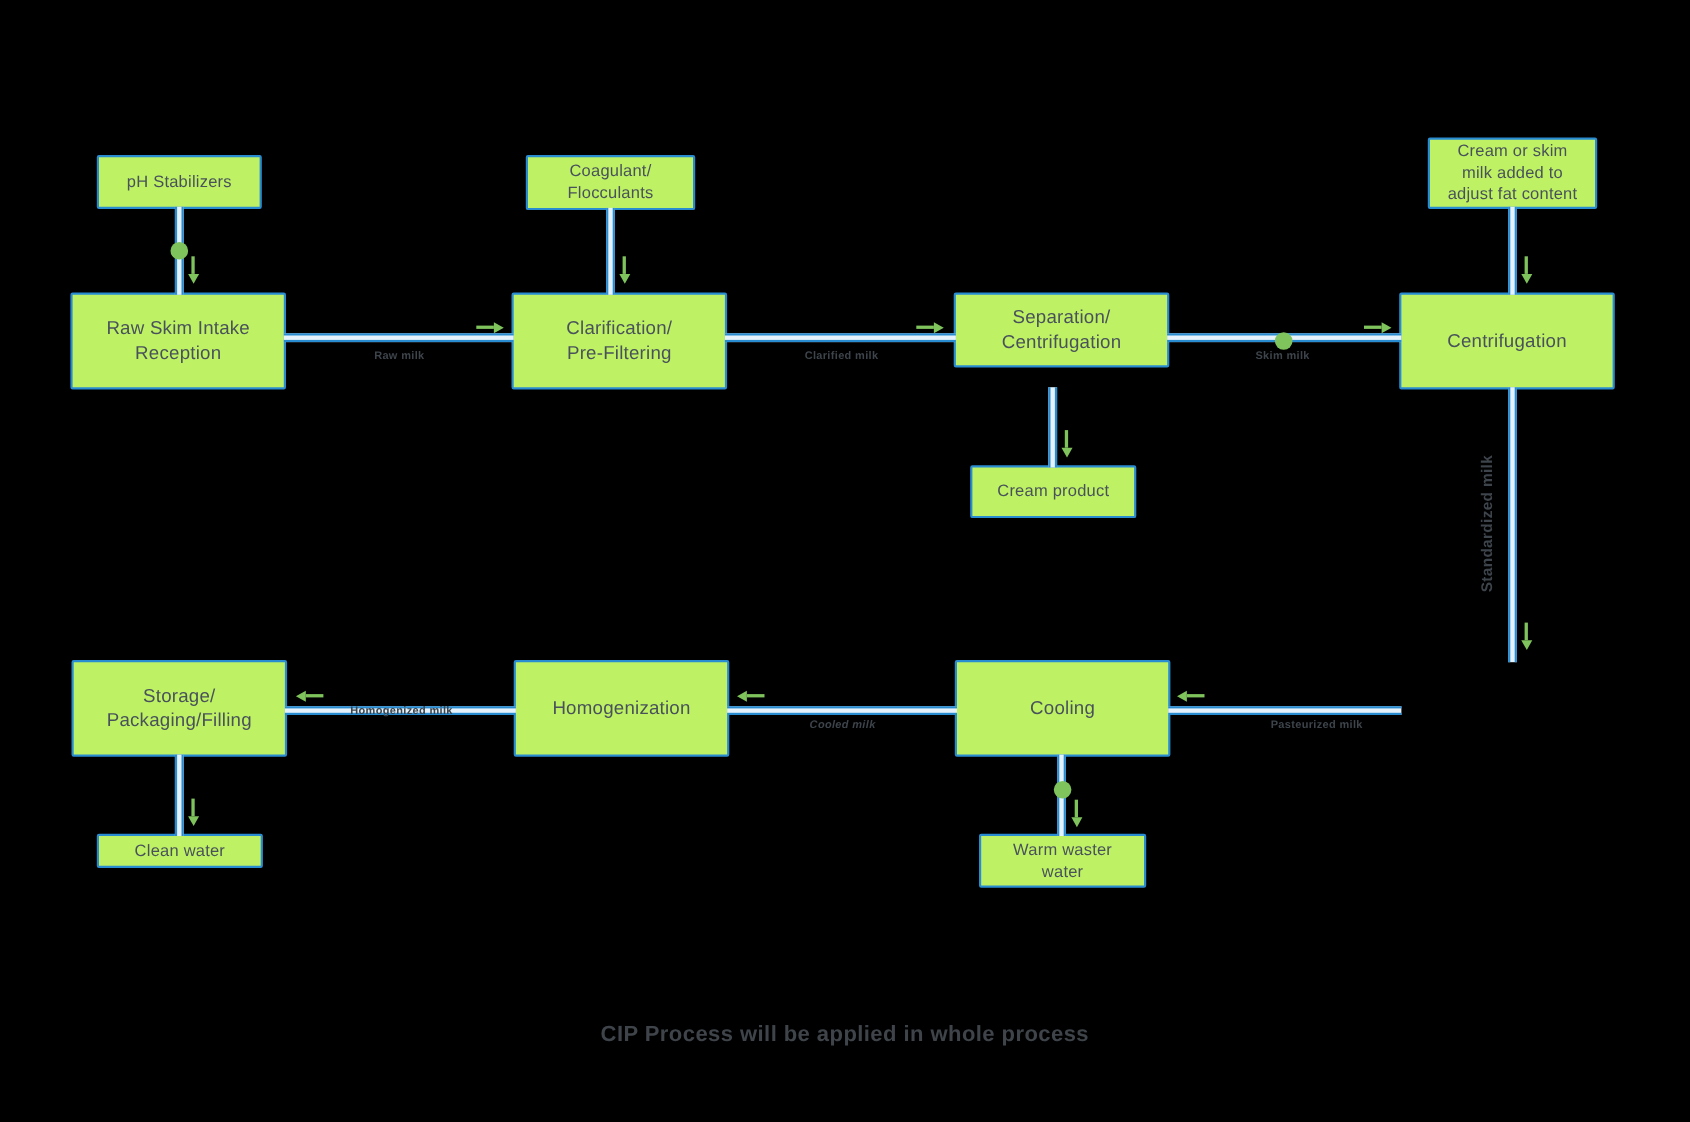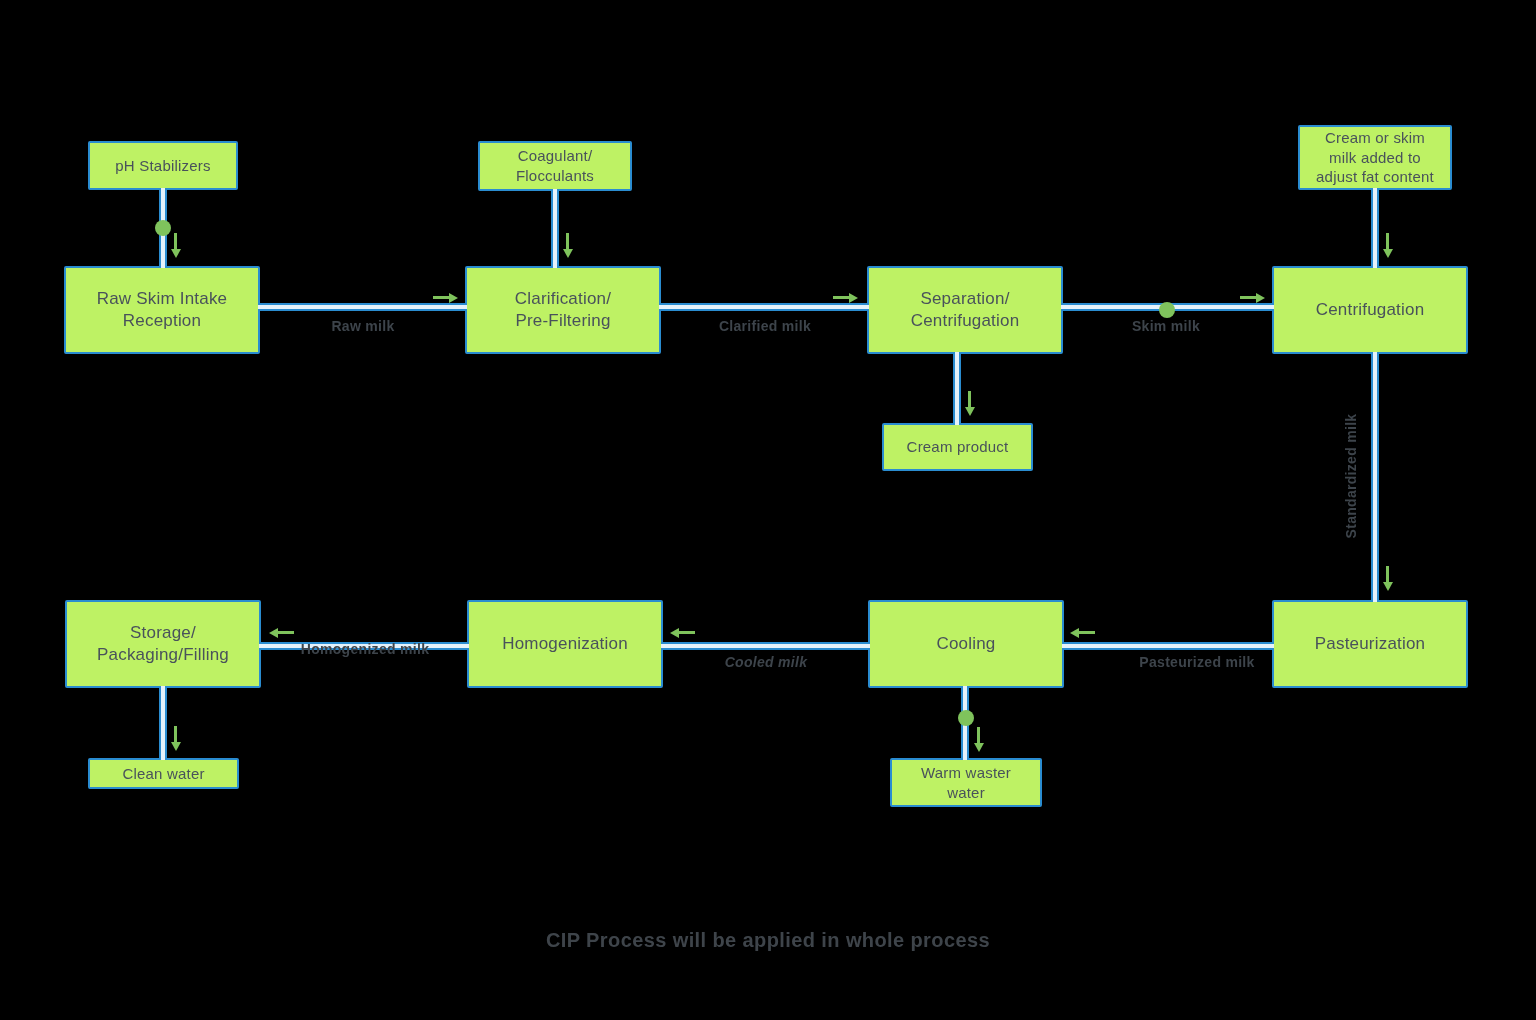--- a/index.html
+++ b/index.html
@@ -49,21 +49,21 @@
     border-right:9px solid #7fc35c;
   }
   
   .dot {
     position:absolute; width:16px; height:16px; border-radius:50%;
     background:#7fc35c; z-index:4;
   }
   
   .elabel {
     position:absolute; transform:translateX(-50%);
-    color:#3d444b; font-size:14px; font-weight:bold;
+    color:#3d444b; font-size:10px; font-weight:bold;
     white-space:nowrap; letter-spacing:.3px; z-index:3;
   }
   .elabel.vert {
     transform:translate(-50%,-50%) rotate(-90deg);
     font-size:14px;
   }
   .caption {
     position:absolute; transform:translateX(-50%);
     color:#3e444a; font-size:20px; font-weight:bold;
     white-space:nowrap; letter-spacing:.4px; z-index:3;
@@ -97,37 +97,34 @@
 Reception</span>
     </div>
   <div class="node aux" style="left:478px;  top:141px; width:154px; height:50px;">
     <span>Coagulant/
 Flocculants</span>
     </div>
   <div class="node proc" style="left:465px;  top:266px; width:196px; height:88px;">
     <span>Clarification/
 Pre-Filtering</span>
     </div>
-  <div class="node proc" style="left:867px;  top:266px; width:196px; height:88px;">
+  <div class="node proc" style="left:867px;  top:266px; width:196px; height:68px;">
     <span>Separation/
 Centrifugation</span>
     </div>
   <div class="node aux" style="left:882px;  top:423px; width:151px; height:48px;">
     <span>Cream product</span>
     </div>
   <div class="node aux" style="left:1298px; top:125px; width:154px; height:65px;">
     <span>Cream or skim
 milk added to
 adjust fat content</span>
     </div>
   <div class="node proc" style="left:1272px; top:266px; width:196px; height:88px;">
     <span>Centrifugation</span>
-    </div>
-  <div class="node proc" style="left:1272px; top:600px; width:196px; height:88px;">
-    <span>Pasteurization</span>
     </div>
   <div class="node proc" style="left:868px;  top:600px; width:196px; height:88px;">
     <span>Cooling</span>
     </div>
   <div class="node aux" style="left:890px; top:758px; width:152px; height:49px;">
     <span>Warm waster
 water</span>
     </div>
   <div class="node proc" style="left:467px;  top:600px; width:196px; height:88px;">
     <span>Homogenization</span>

